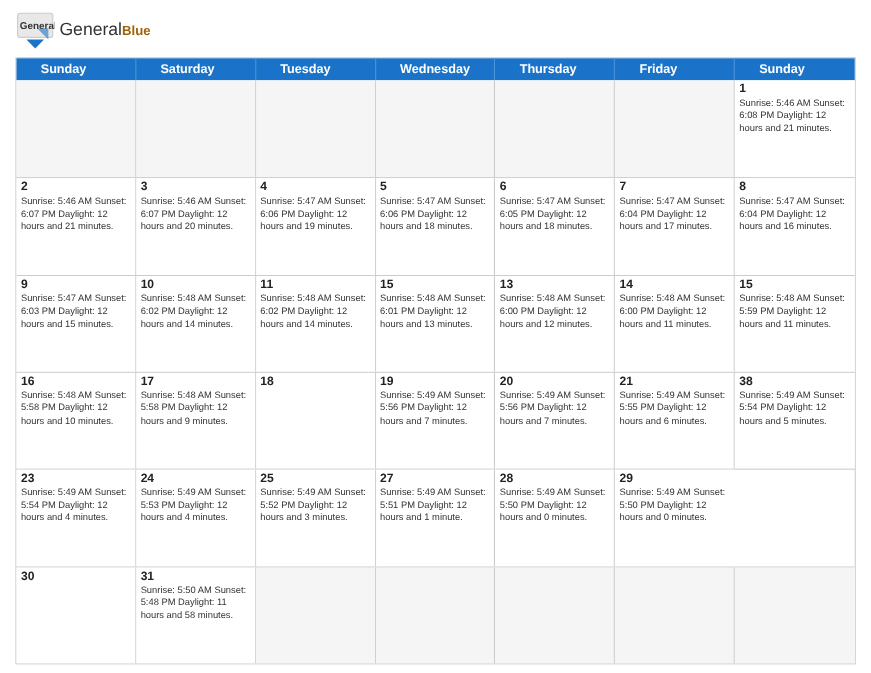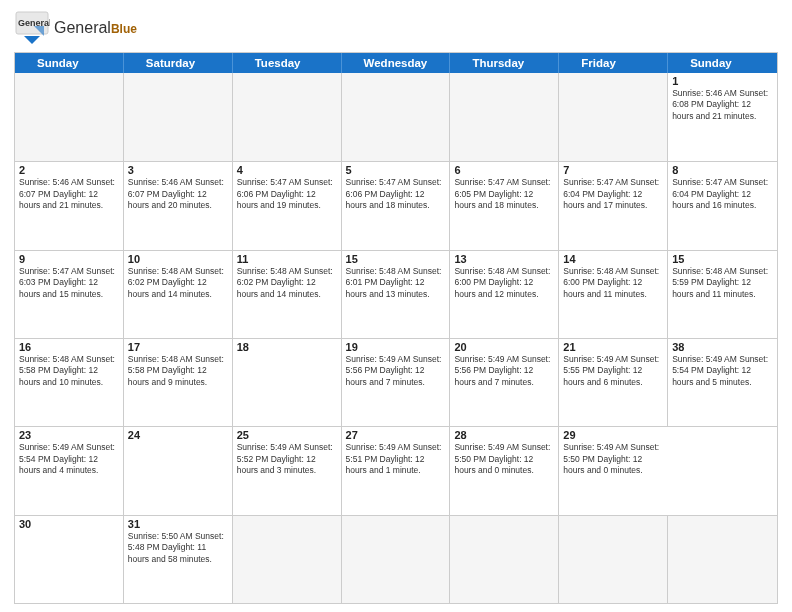--- a/index.html
+++ b/index.html
@@ -297,20 +297,24 @@
         <div class="calendar-row">
           <div class="cell">
             <div class="cell-num">23</div>
             <div class="cell-info">Sunrise: 5:49 AM
 Sunset: 5:54 PM
 Daylight: 12 hours
 and 4 minutes.</div>
           </div>
           <div class="cell">
             <div class="cell-num">24</div>
+            <div class="cell-info">Sunrise: 5:49 AM
+Sunset: 5:53 PM
+Daylight: 12 hours
+and 4 minutes.</div>
           </div>
           <div class="cell">
             <div class="cell-num">25</div>
             <div class="cell-info">Sunrise: 5:49 AM
 Sunset: 5:52 PM
 Daylight: 12 hours
 and 3 minutes.</div>
           </div>
           <div class="cell">
             <div class="cell-num">27</div>

